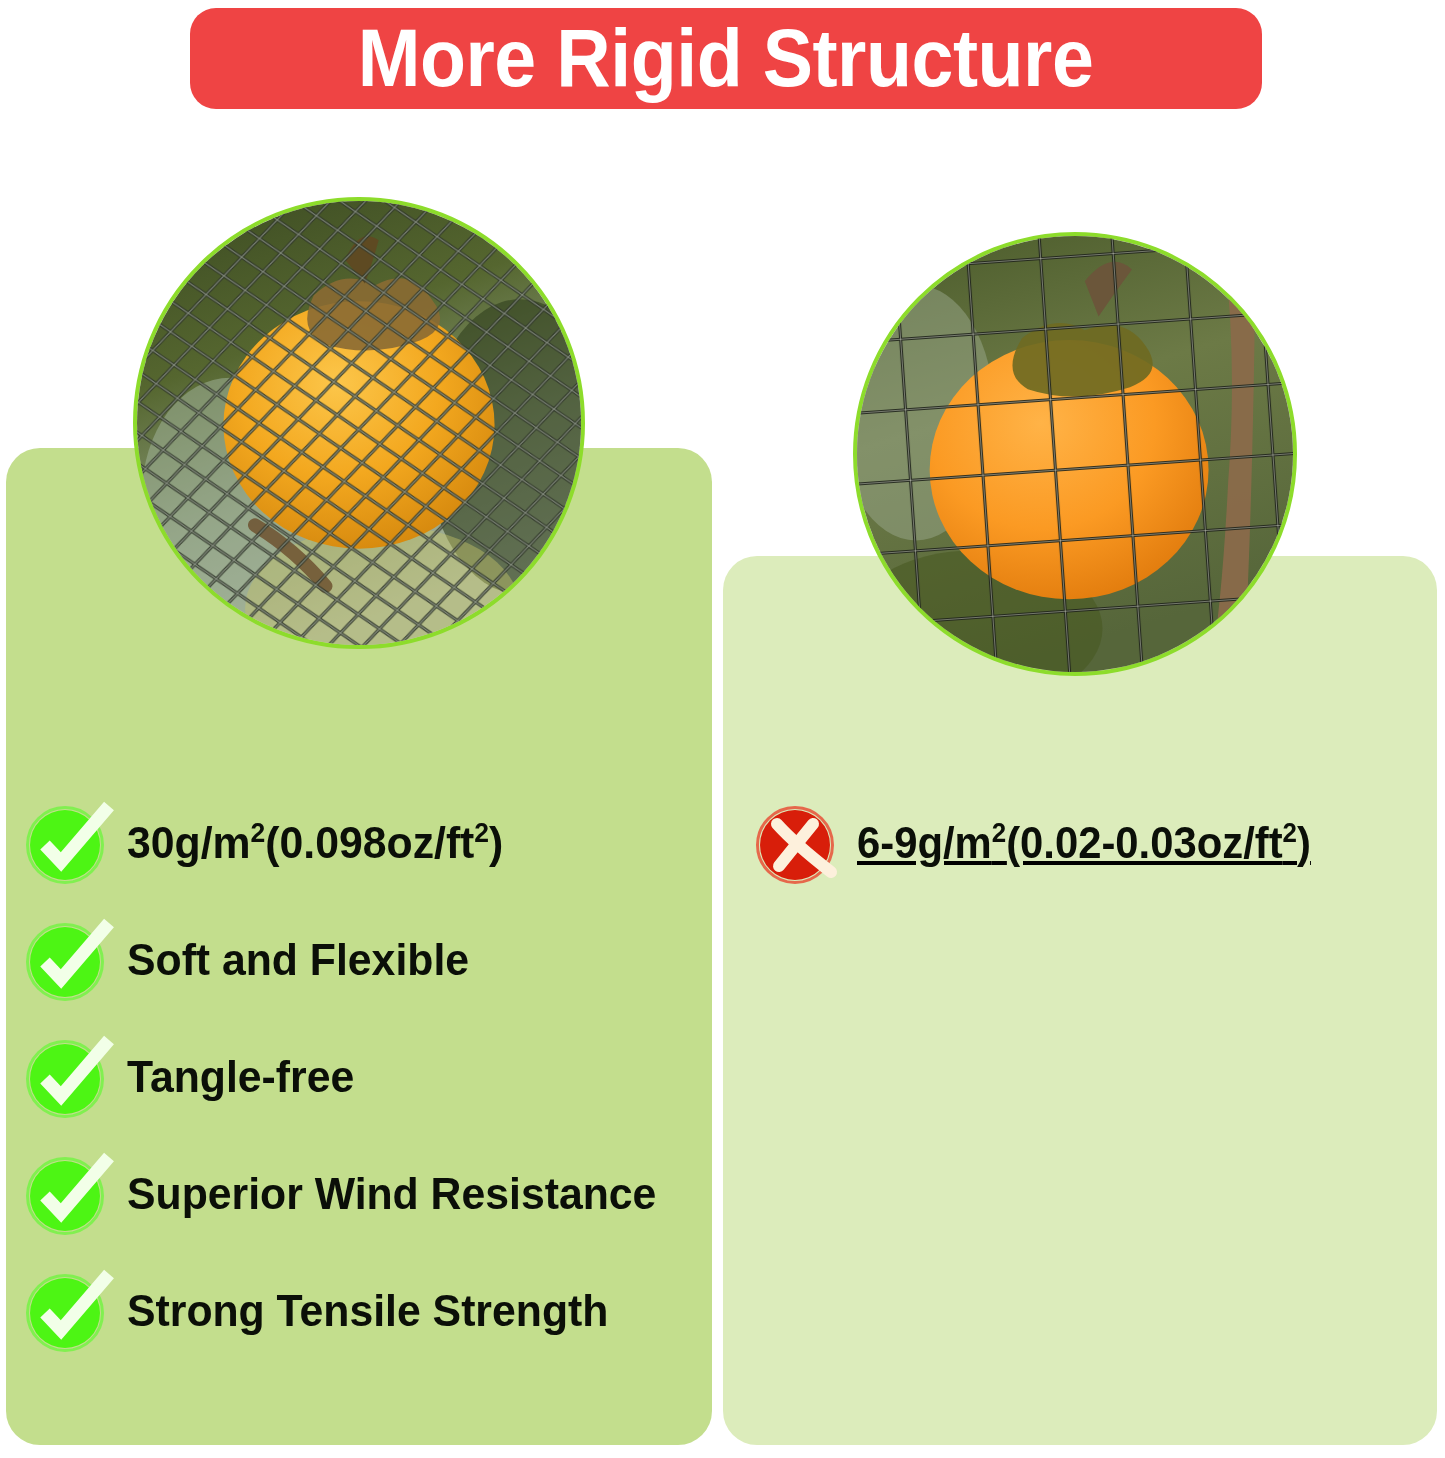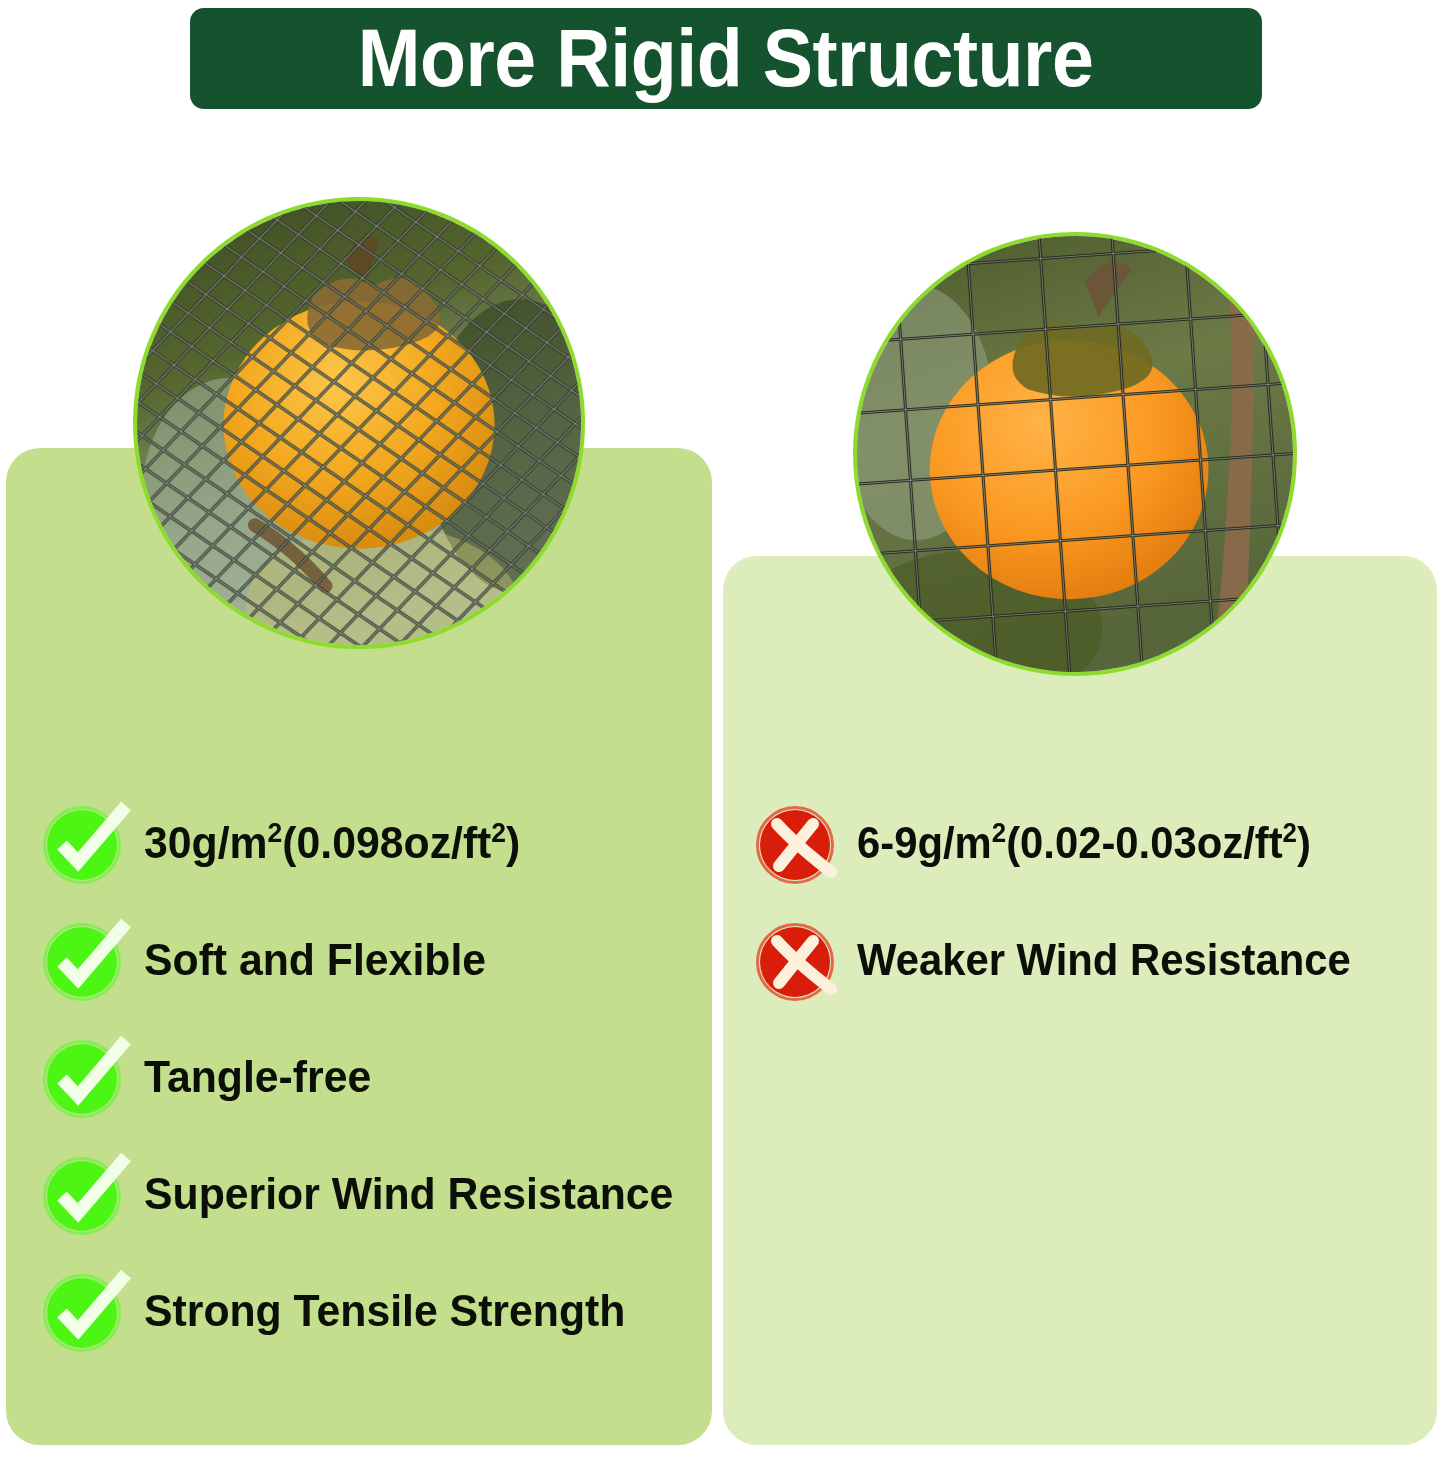--- a/index.html
+++ b/index.html
@@ -15,22 +15,22 @@
     font-family: "Liberation Sans", "DejaVu Sans", sans-serif;
   }
 
   
   #title-banner {
     position: absolute;
     left: 190px;
     top: 8px;
     width: 1072px;
     height: 101px;
-    background: #14532d;
-    border-radius: 14px;
+    background: #ef4444;
+    border-radius: 26px;
     display: flex;
     align-items: center;
     justify-content: center;
   }
   #title-text {
     color: #ffffff;
     font-size: 81px;
     font-weight: 700;
     letter-spacing: -0.5px;
     line-height: 1;
@@ -83,22 +83,22 @@
   .photo-circle svg {
     display: block;
     width: 100%;
     height: 100%;
   }
 
   
   .feature-list {
     position: absolute;
   }
-  #list-left  { left: 44px;  top: 784px; width: 660px; }
-  #list-right { left: 757px; top: 784px; width: 680px; }
+  #list-left  { left: 27px;  top: 784px; width: 660px; }
+  #list-right { left: 757px; top: 784px; width: 680px; text-decoration: underline; }
 
   .feature-row {
     display: flex;
     align-items: center;
     height: 117px;
   }
   .feature-icon {
     width: 78px;
     height: 78px;
     flex: 0 0 78px;
@@ -270,25 +270,14 @@
         <path d="M22 24 Q40 44 76 72" fill="none" stroke="#fdf0dc" stroke-width="12" stroke-linecap="round"></path>
         <path d="M58 24 Q40 46 24 66" fill="none" stroke="#fdf0dc" stroke-width="12" stroke-linecap="round"></path>
       </svg>
     </span>
     <span class="feature-label">6-9g/m<sup>2</sup>(0.02-0.03oz/ft<sup>2</sup>)</span>
   </div>
 
 
 
 
-  <div class="feature-row">
-    <span class="feature-icon">
-      <svg viewBox="0 0 86 86">
-        <circle cx="40" cy="45" r="35" fill="#d81e0a"></circle>
-        <circle cx="40" cy="45" r="37.5" fill="none" stroke="#e8472f" stroke-width="3" opacity="0.8"></circle>
-        <path d="M22 24 Q40 44 76 72" fill="none" stroke="#fdf0dc" stroke-width="12" stroke-linecap="round"></path>
-        <path d="M58 24 Q40 46 24 66" fill="none" stroke="#fdf0dc" stroke-width="12" stroke-linecap="round"></path>
-      </svg>
-    </span>
-    <span class="feature-label">Weaker Wind Resistance</span>
-  </div>
 
 </div>
 
 </body></html>

